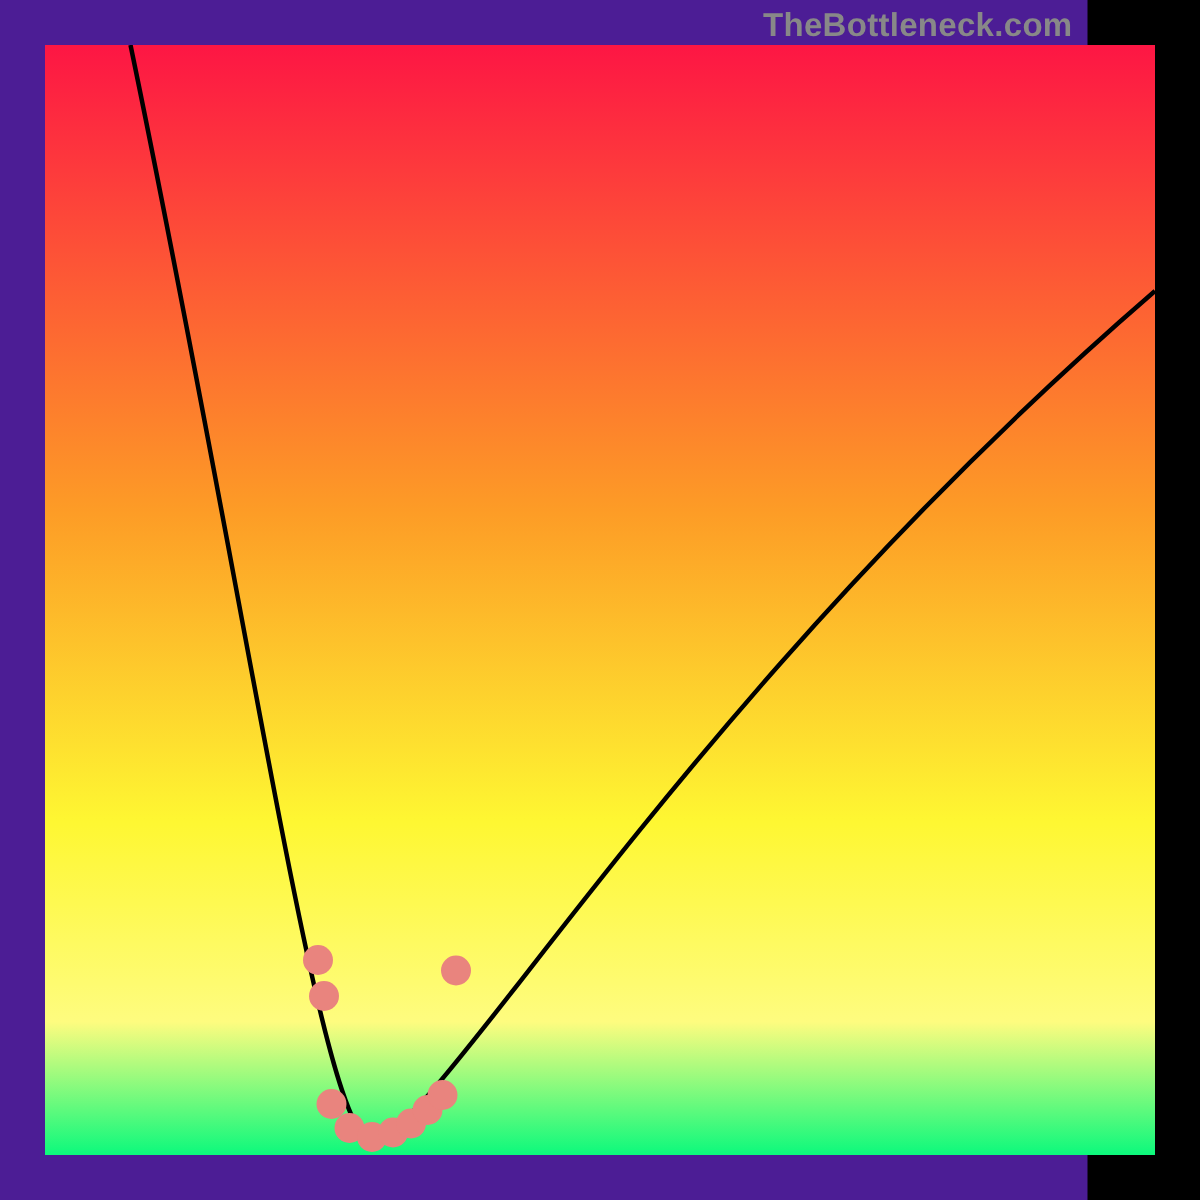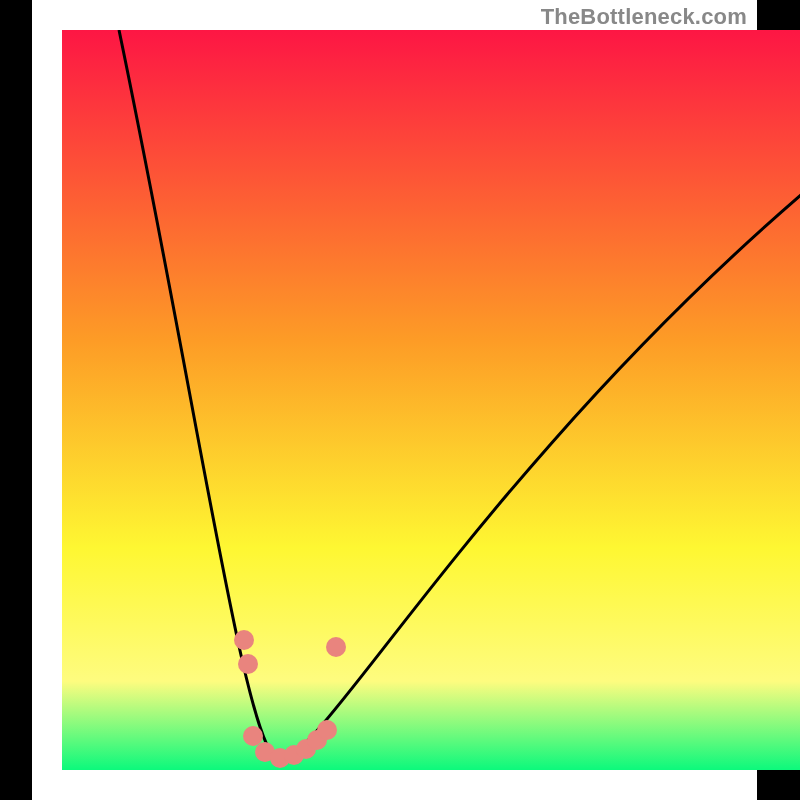--- a/index.html
+++ b/index.html
@@ -7,22 +7,21 @@
     padding: 0;
     width: 800px;
     height: 800px;
     background: #000000;
     overflow: hidden;
   }
   .stage {
     position: relative;
     width: 725px;
     height: 800px;
-    background: #ffffff;
-    margin-left: 32px;
+    background: #4c1d95;
   }
   .attribution {
     position: absolute;
     top: 4px;
     right: 10px;
     font-family: Arial, Helvetica, sans-serif;
     font-size: 22px;
     font-weight: bold;
     color: #888888;
     letter-spacing: 0.2px;

